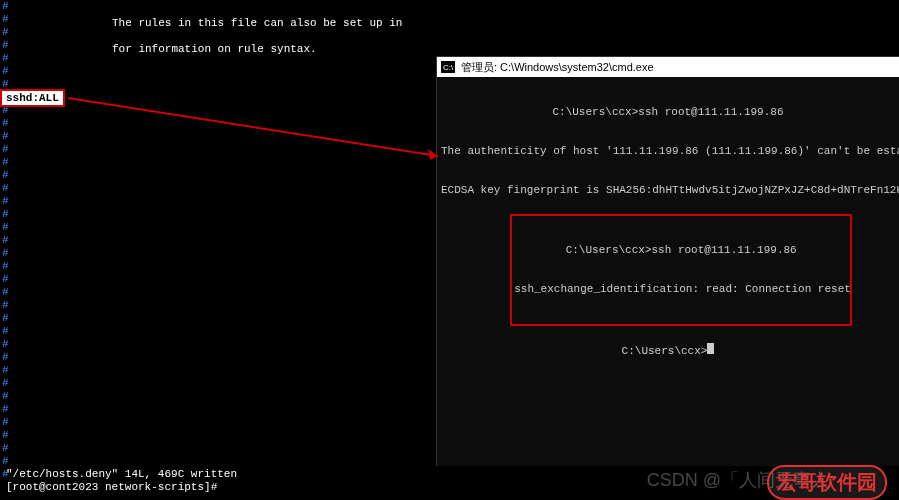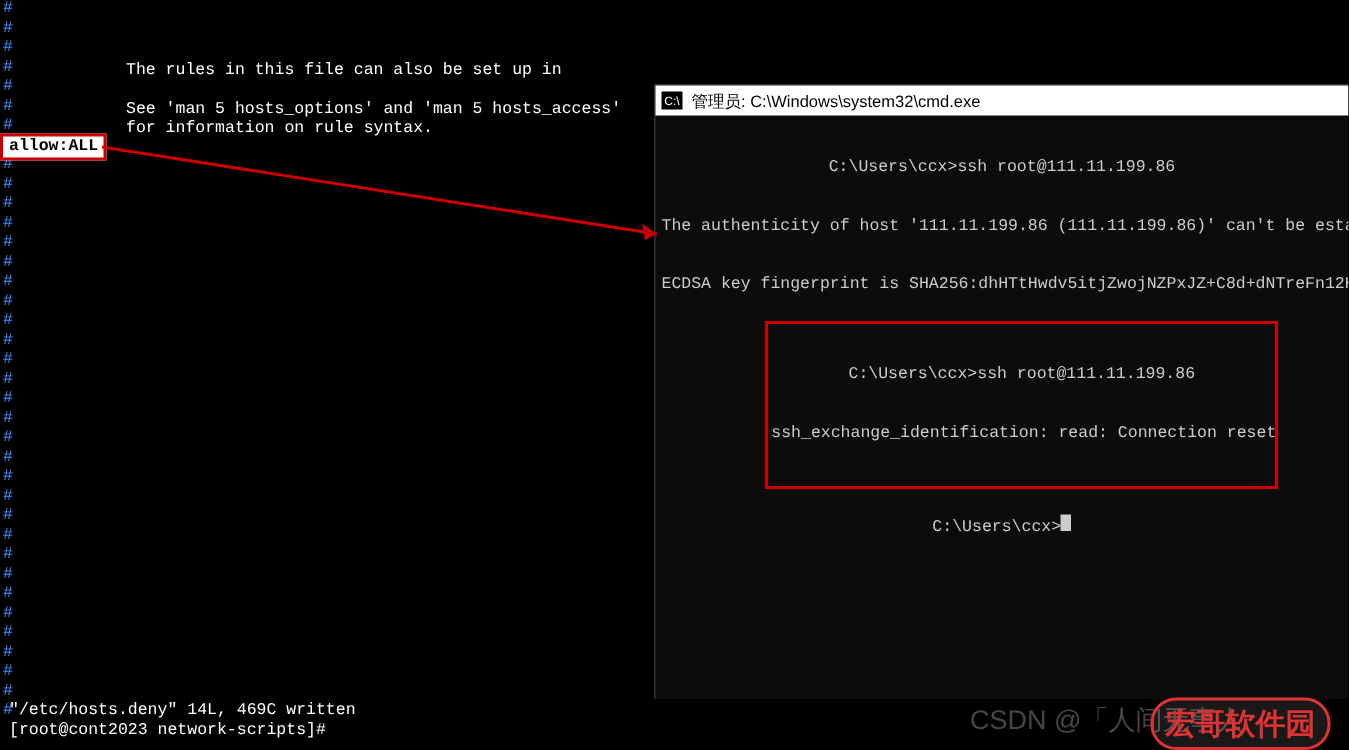--- a/index.html
+++ b/index.html
@@ -26,25 +26,24 @@
       height: 480px;
     }
     .hash {
       color: #4a8cff;
       font-size: 11px;
       line-height: 13px;
       padding-left: 2px;
     }
     .linux-content {
       position: absolute;
-      left: 84px;
+      left: 112px;
       top: 17px;
       color: #fff;
       line-height: 13px;
-      margin-top: 24px;
     }
     .sshd-highlight {
       position: absolute;
       left: 0; top: 89px;
       background: #fff;
       color: #000;
       border: 2px solid #c00;
       padding: 1px 4px;
       font-weight: bold;
     }
@@ -177,24 +176,23 @@
       <div class="hash">#</div>
       <div class="hash">#</div>
       <div class="hash">#</div>
       <div class="hash">#</div>
       <div class="hash">#</div>
       <div class="hash">#</div>
     </div>
   <div class="linux-content">
     <div>The rules in this file can also be set up in</div>
     <div style="height:13px"></div>
-    <div>See 'man 5 hosts_options' and 'man 5 hosts_access'</div>
     <div>for information on rule syntax.</div>
   </div>
-  <div class="sshd-highlight">allow:ALL</div>
+  <div class="sshd-highlight">sshd:ALL</div>
 
   <svg class="arrow-line" style="left:0;top:0;width:899px;height:500px;position:absolute;z-index:5">
     <line x1="68" y1="98" x2="438" y2="156" stroke="#c00" stroke-width="2"></line>
     <polygon points="438,156 428,149 430,160" fill="#c00"></polygon>
   </svg>
 
   <div class="status-line">"/etc/hosts.deny" 14L, 469C written</div>
   <div class="prompt-line">[root@cont2023 network-scripts]#</div>
 </div>
 

